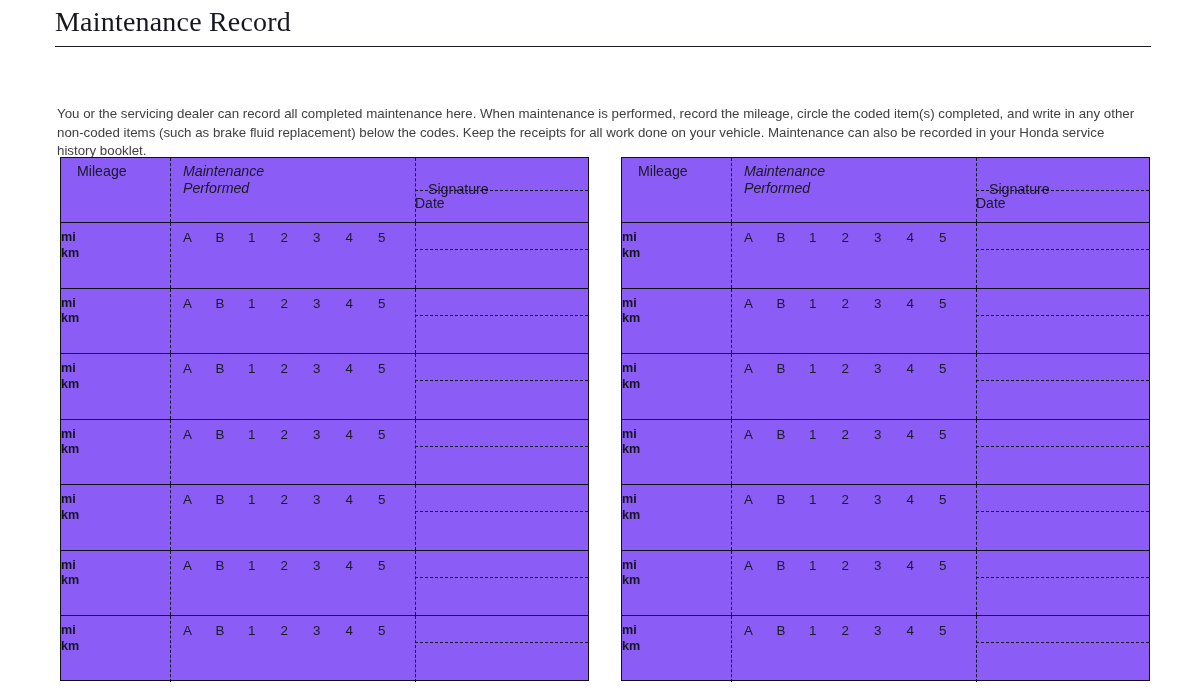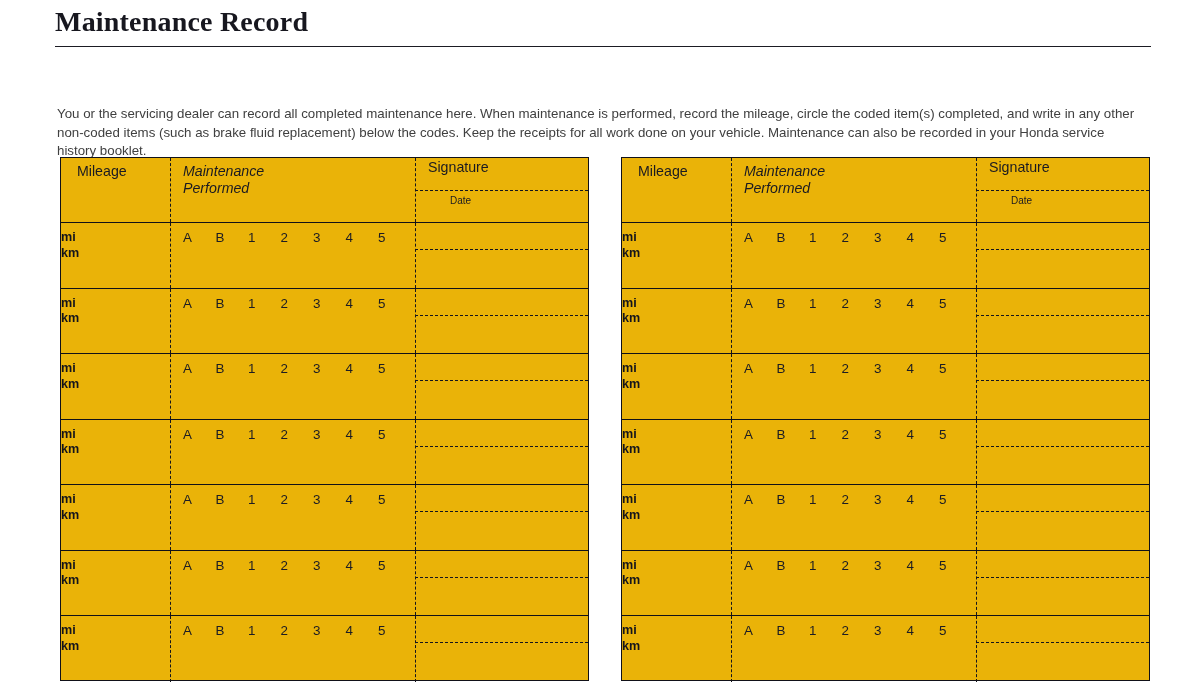--- a/index.html
+++ b/index.html
@@ -15,21 +15,21 @@
     color: #1a1a22;
     overflow: hidden;
   }
 
   
   #page-title {
     position: absolute;
     left: 55px;
     top: 6px;
     font-family: "Liberation Serif", serif;
-    font-weight: bold;
+    font-weight: normal;
     font-size: 28px;
     letter-spacing: 0.2px;
     color: #17171f;
     white-space: nowrap;
   }
   #title-rule {
     position: absolute;
     left: 55px;
     top: 46px;
     width: 1096px;
@@ -49,21 +49,21 @@
   }
 
   
   .record-table {
     position: absolute;
     top: 157px;
     width: 529px;
     height: 524px;
     border: 1.3px solid #111118;
     box-sizing: border-box;
-    background: #eab308;
+    background: #8b5cf6;
   }
   #table-left  { left: 60px;  }
   #table-right { left: 621px; }
 
   
   .thead {
     position: relative;
     height: 65px;
     box-sizing: border-box;
     border-bottom: 1.3px solid #111118;
@@ -101,28 +101,28 @@
     position: absolute;
     left: 122px;
     top: 5px;
     font-size: 14.2px;
     line-height: 16.5px;
     font-style: italic;
   }
   .h-sig {
     position: absolute;
     left: 367px;
-    top: 1px;
+    top: 23px;
     font-size: 14.2px;
   }
   .h-date {
     position: absolute;
-    left: 389px;
+    left: 354px;
     top: 37px;
-    font-size: 10px;
+    font-size: 14px;
   }
   
   .h-sigdate-rule {
     position: absolute;
     left: 354px;
     right: 0;
     top: 32px;
     height: 0;
     border-top: 1.3px dashed #15151c;
   }

